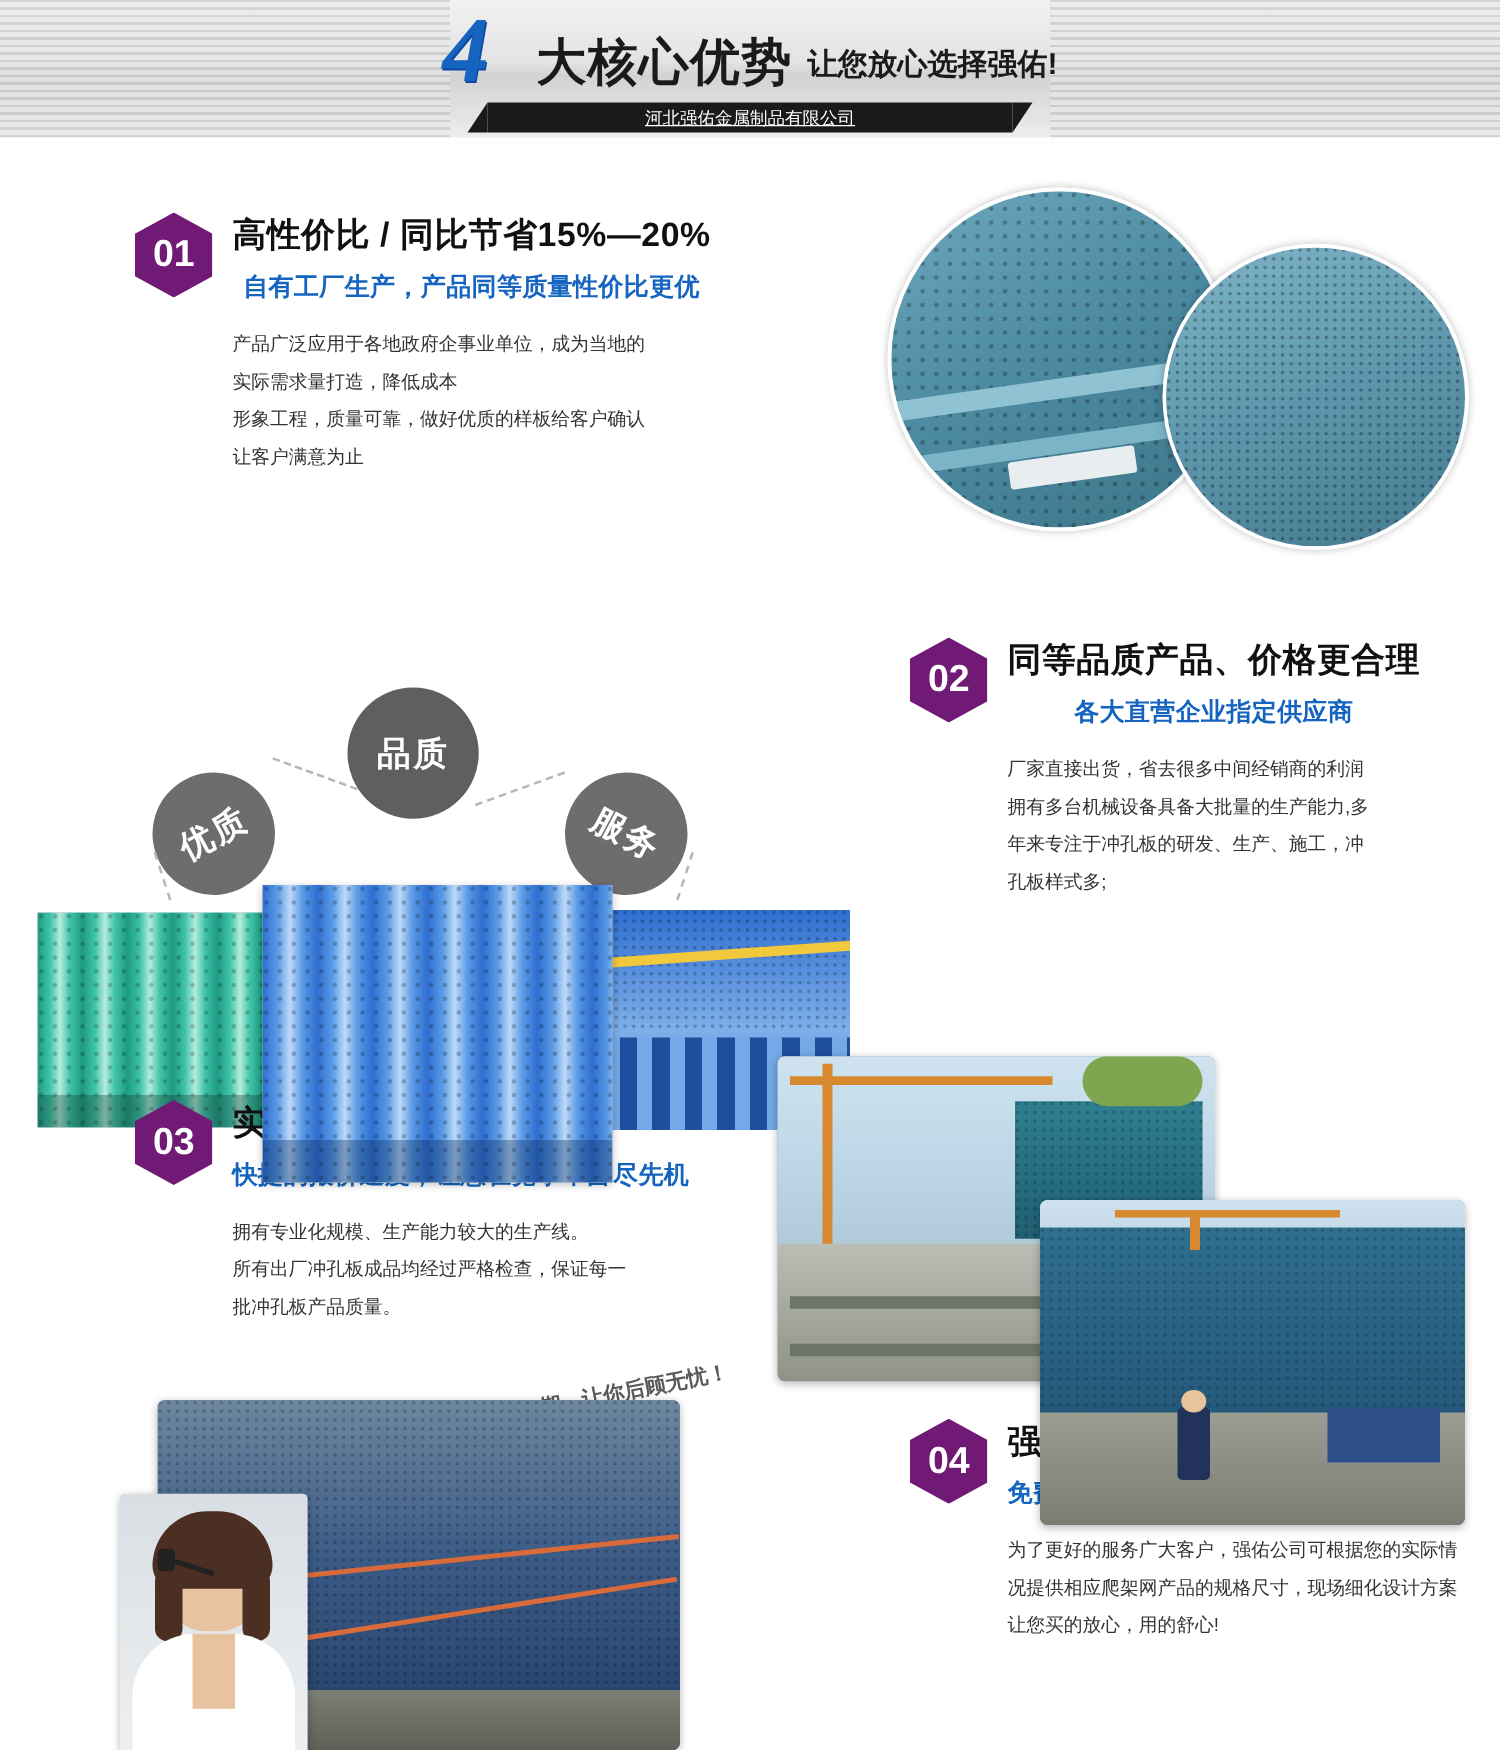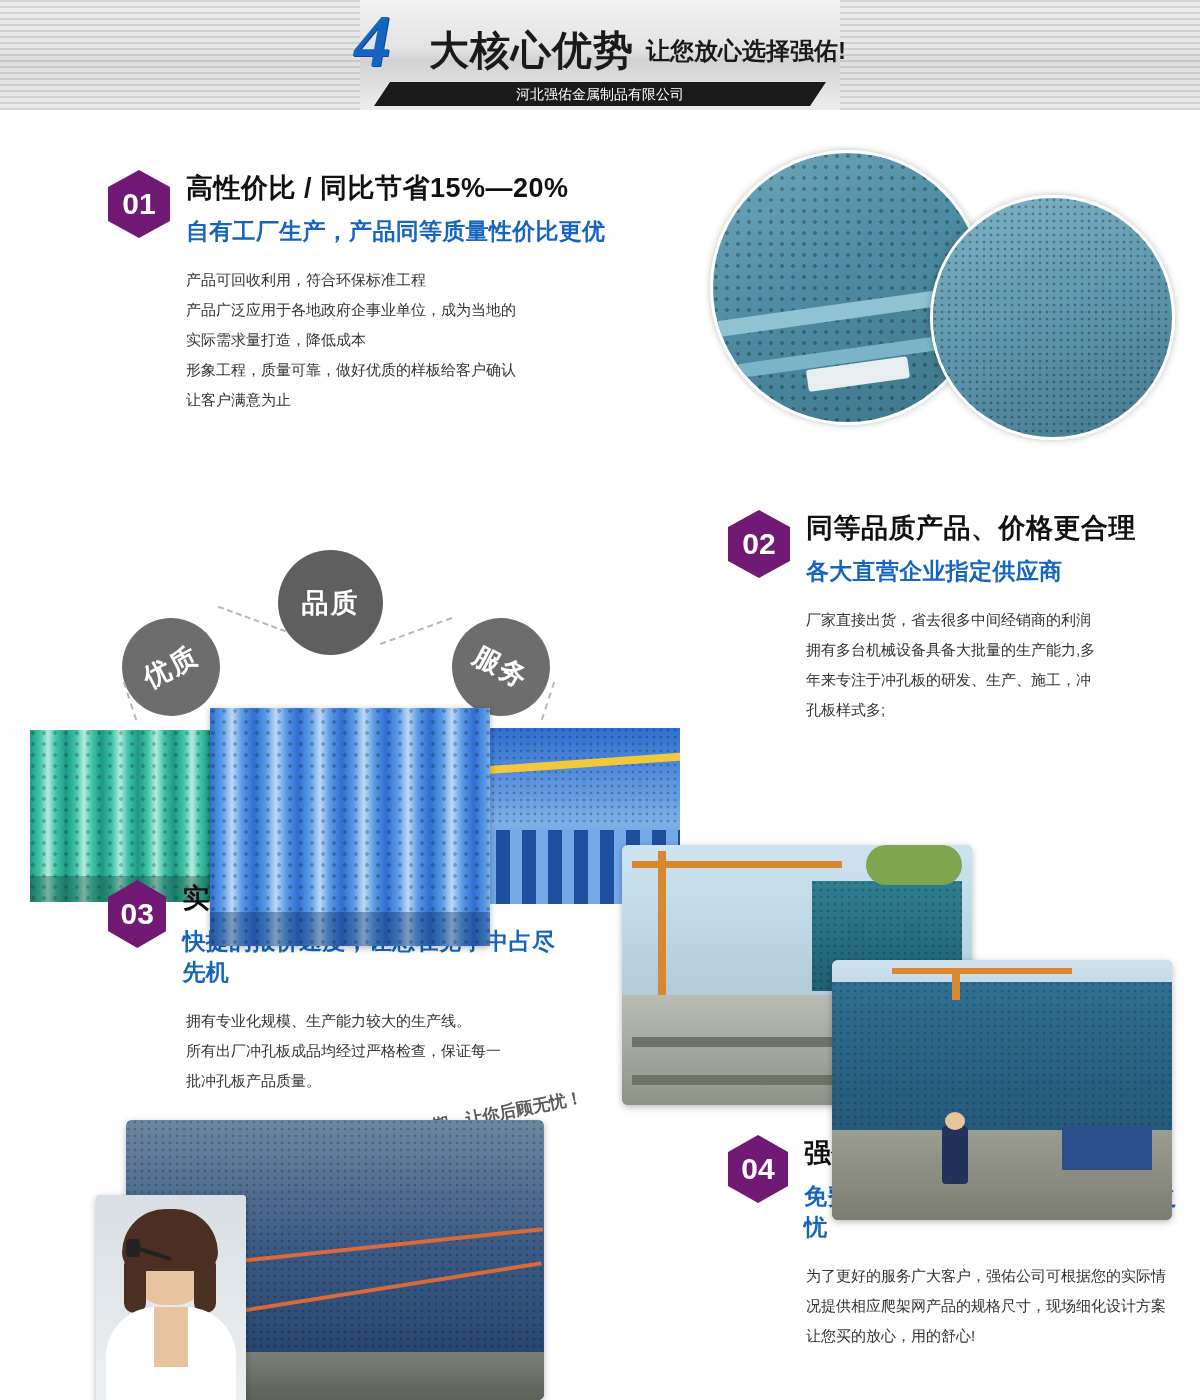--- a/index.html
+++ b/index.html
@@ -79,20 +79,21 @@
   .company-bar {
     margin: 6px auto 0;
     width: 420px;
     height: 24px;
     background: #1a1a1a;
     color: #ffffff;
     font-size: 14px;
     line-height: 24px;
     text-align: center;
     position: relative;
+    text-decoration: underline;
   }
   .company-bar::after {
     content: "";
     position: absolute;
     right: -16px; top: 0;
     border-top: 24px solid #1a1a1a;
     border-right: 16px solid transparent;
   }
   .company-bar::before {
     content: "";
@@ -126,25 +127,26 @@
   }
   .titles { padding-top: 2px; }
   .t1 {
     font-size: 27px;
     font-weight: bold;
     color: #111;
     letter-spacing: .5px;
     line-height: 1.25;
   }
   .t2 {
-    font-size: 23px;
+    font-size: 20px;
     font-weight: bold;
     color: #1565c0;
     margin-top: 10px;
     letter-spacing: .3px;
+    text-align: center;
   }
   .body-text {
     margin-top: 18px;
     font-size: 15px;
     color: #333;
     line-height: 2.0;
   }
 
   
   .photo {
@@ -247,21 +249,20 @@
 
   <div class="block" style="left:108px; top:60px; width:520px;">
     <div class="head-line">
       <div class="hex">01</div>
       <div class="titles">
         <div class="t1">高性价比 / 同比节省15%—20%</div>
         <div class="t2">自有工厂生产，产品同等质量性价比更优</div>
       </div>
     </div>
     <div class="body-text" style="padding-left:78px;">
-      <div>产品可回收利用，符合环保标准工程</div>
       <div>产品广泛应用于各地政府企事业单位，成为当地的</div>
       <div>实际需求量打造，降低成本</div>
       <div>形象工程，质量可靠，做好优质的样板给客户确认</div>
       <div>让客户满意为止</div>
     </div>
   </div>
 
   <div class="circle" style="left:710px; top:40px; width:275px; height:275px;">
     <div style="width:100%;height:100%;background:linear-gradient(150deg,#6fa9bd 0%,#4d8ca3 45%,#3d7589 100%);position:relative;">
       <div class="mesh" style="position:absolute;inset:0;opacity:.7;"></div>

